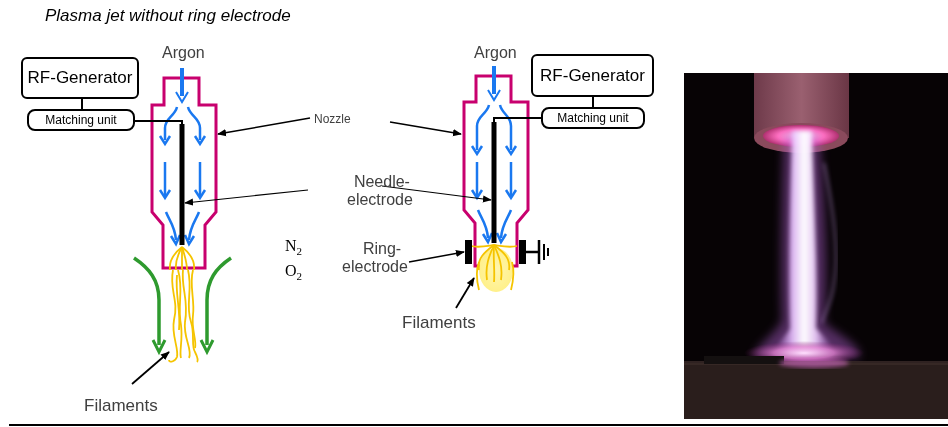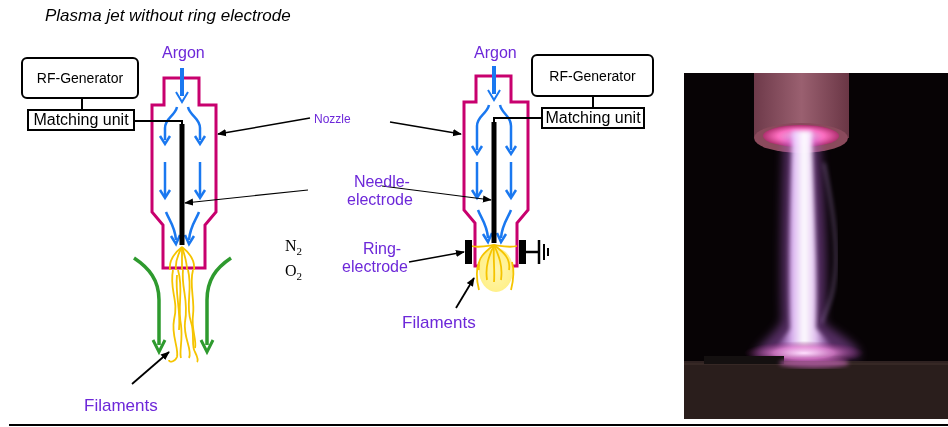--- a/index.html
+++ b/index.html
@@ -1,22 +1,22 @@
 <!DOCTYPE html>
 <html><head>
 <meta charset="utf-8">
 <style>
   html, body { margin: 0; padding: 0; background: #ffffff; }
   body { width: 948px; height: 427px; position: relative; overflow: hidden; font-family: "Liberation Sans", sans-serif; }
   #stage { position: absolute; left: 9px; top: 0; width: 948px; height: 351px; }
   .title { position: absolute; font-family: "Liberation Sans", sans-serif; font-style: italic; font-size: 17px; color: #000; white-space: nowrap; }
-  .lbl { position: absolute; font-family: "Liberation Sans", sans-serif; font-size: 16px; color: #6d28d9; white-space: nowrap; line-height: 18px; }
+  .lbl { position: absolute; font-family: "Liberation Sans", sans-serif; font-size: 16px; color: #404040; white-space: nowrap; line-height: 18px; }
   .box { position: absolute; border: 2px solid #000; border-radius: 6px; background: #fff; font-family: "Liberation Sans", sans-serif; display: flex; align-items: center; justify-content: center; box-sizing: border-box; color: #000; }
-  .rf { font-size: 14px; }
-  .mu { font-size: 16px; border-radius: 0; }
+  .rf { font-size: 17px; }
+  .mu { font-size: 12px; border-radius: 8px; }
   .chem { position: absolute; font-family: Liberation Serif, serif; font-size: 16px; line-height: 19px; margin-left: 44px; }
   .chem sub { font-size: 11px; }
   #photo { position: absolute; left: 675px; top: 73px; width: 270px; height: 346px; background: #080406; overflow: hidden; }
   #bottom-rule { position: absolute; left: 0; top: 424px; width: 948px; height: 2px; background: #000; }
 </style>
 </head>
 <body>
 
 <div id="stage">
 

